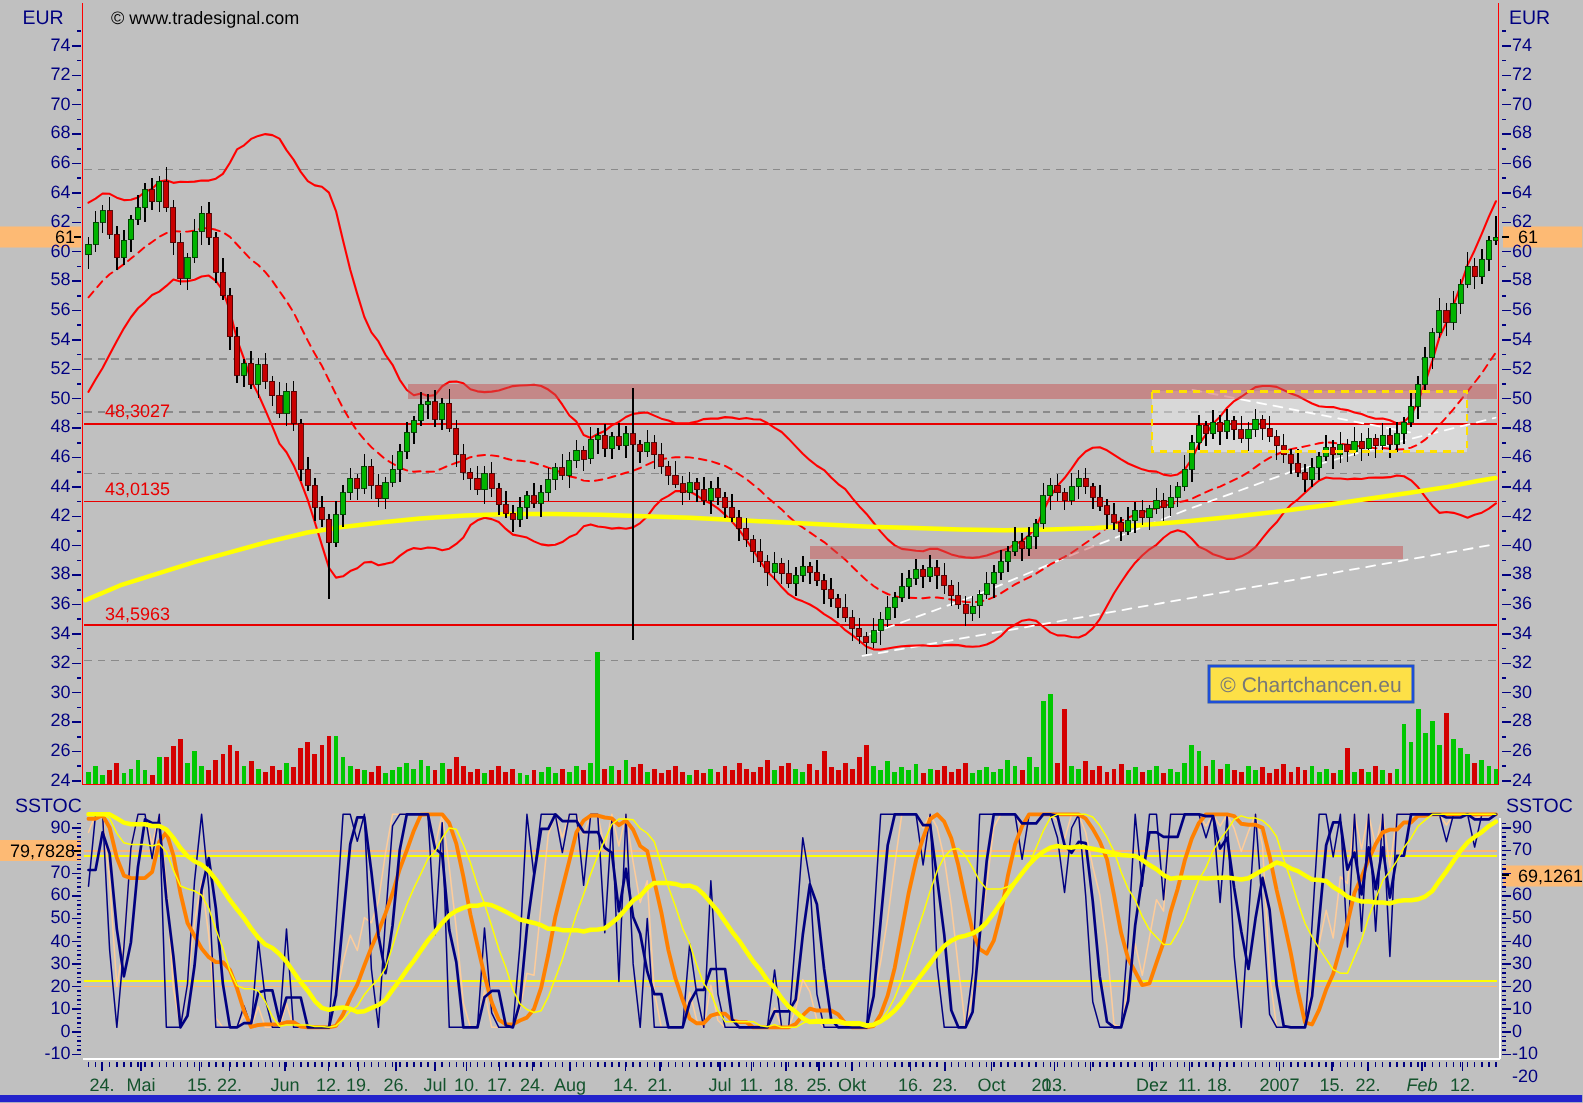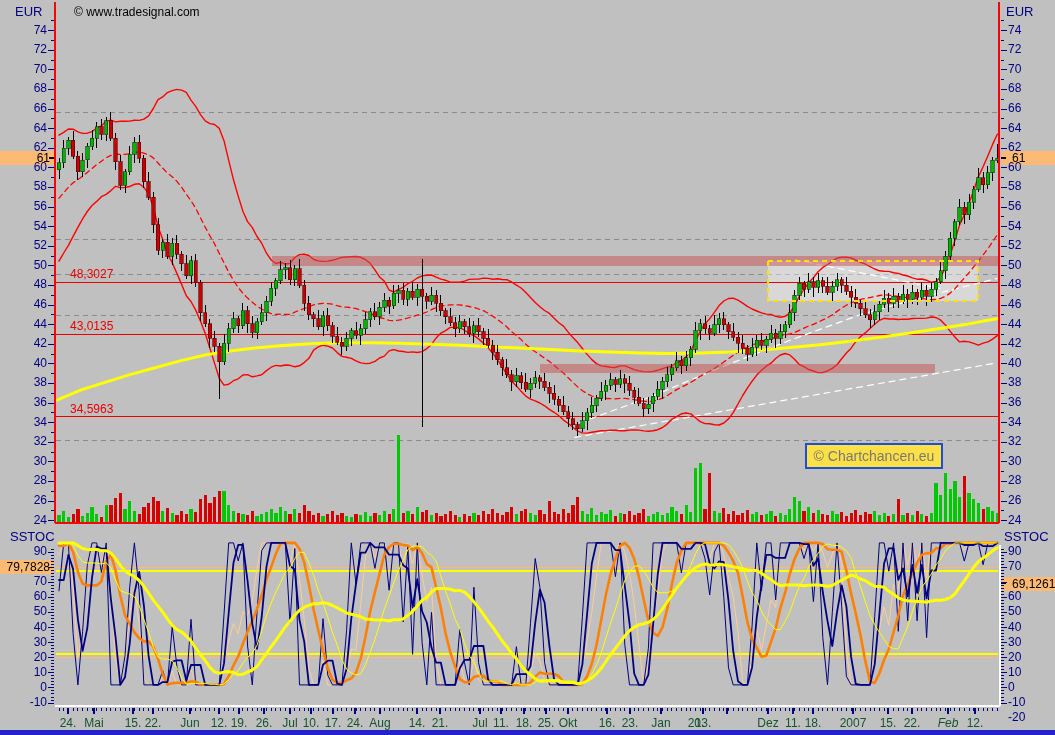--- a/index.html
+++ b/index.html
@@ -1251,21 +1251,21 @@
         <div class="dl" style="left: 380px;">Aug</div>
         <div class="dl" style="left: 417px;">14.</div>
         <div class="dl" style="left: 440px;">21.</div>
         <div class="dl" style="left: 480px;">Jul</div>
         <div class="dl" style="left: 501px;">11.</div>
         <div class="dl" style="left: 524px;">18.</div>
         <div class="dl" style="left: 546px;">25.</div>
         <div class="dl" style="left: 568px;">Okt</div>
         <div class="dl" style="left: 607px;">16.</div>
         <div class="dl" style="left: 630px;">23.</div>
-        <div class="dl" style="left: 661px;">Jan</div>
+        <div class="dl" style="left: 661px;">Oct</div>
         <div class="dl" style="left: 703px;">13.</div>
         <div class="dl" style="left: 696px;">20.</div>
         <div class="dl" style="left: 768px;">Dez</div>
         <div class="dl" style="left: 793px;">11.</div>
         <div class="dl" style="left: 813px;">18.</div>
         <div class="dl" style="left: 853px;">2007</div>
         <div class="dl" style="left: 888px;">15.</div>
         <div class="dl" style="left: 912px;">22.</div>
         <div class="dl" style="left: 948px; font-style: italic;">Feb</div>
         <div class="dl" style="left: 975px;">12.</div>

